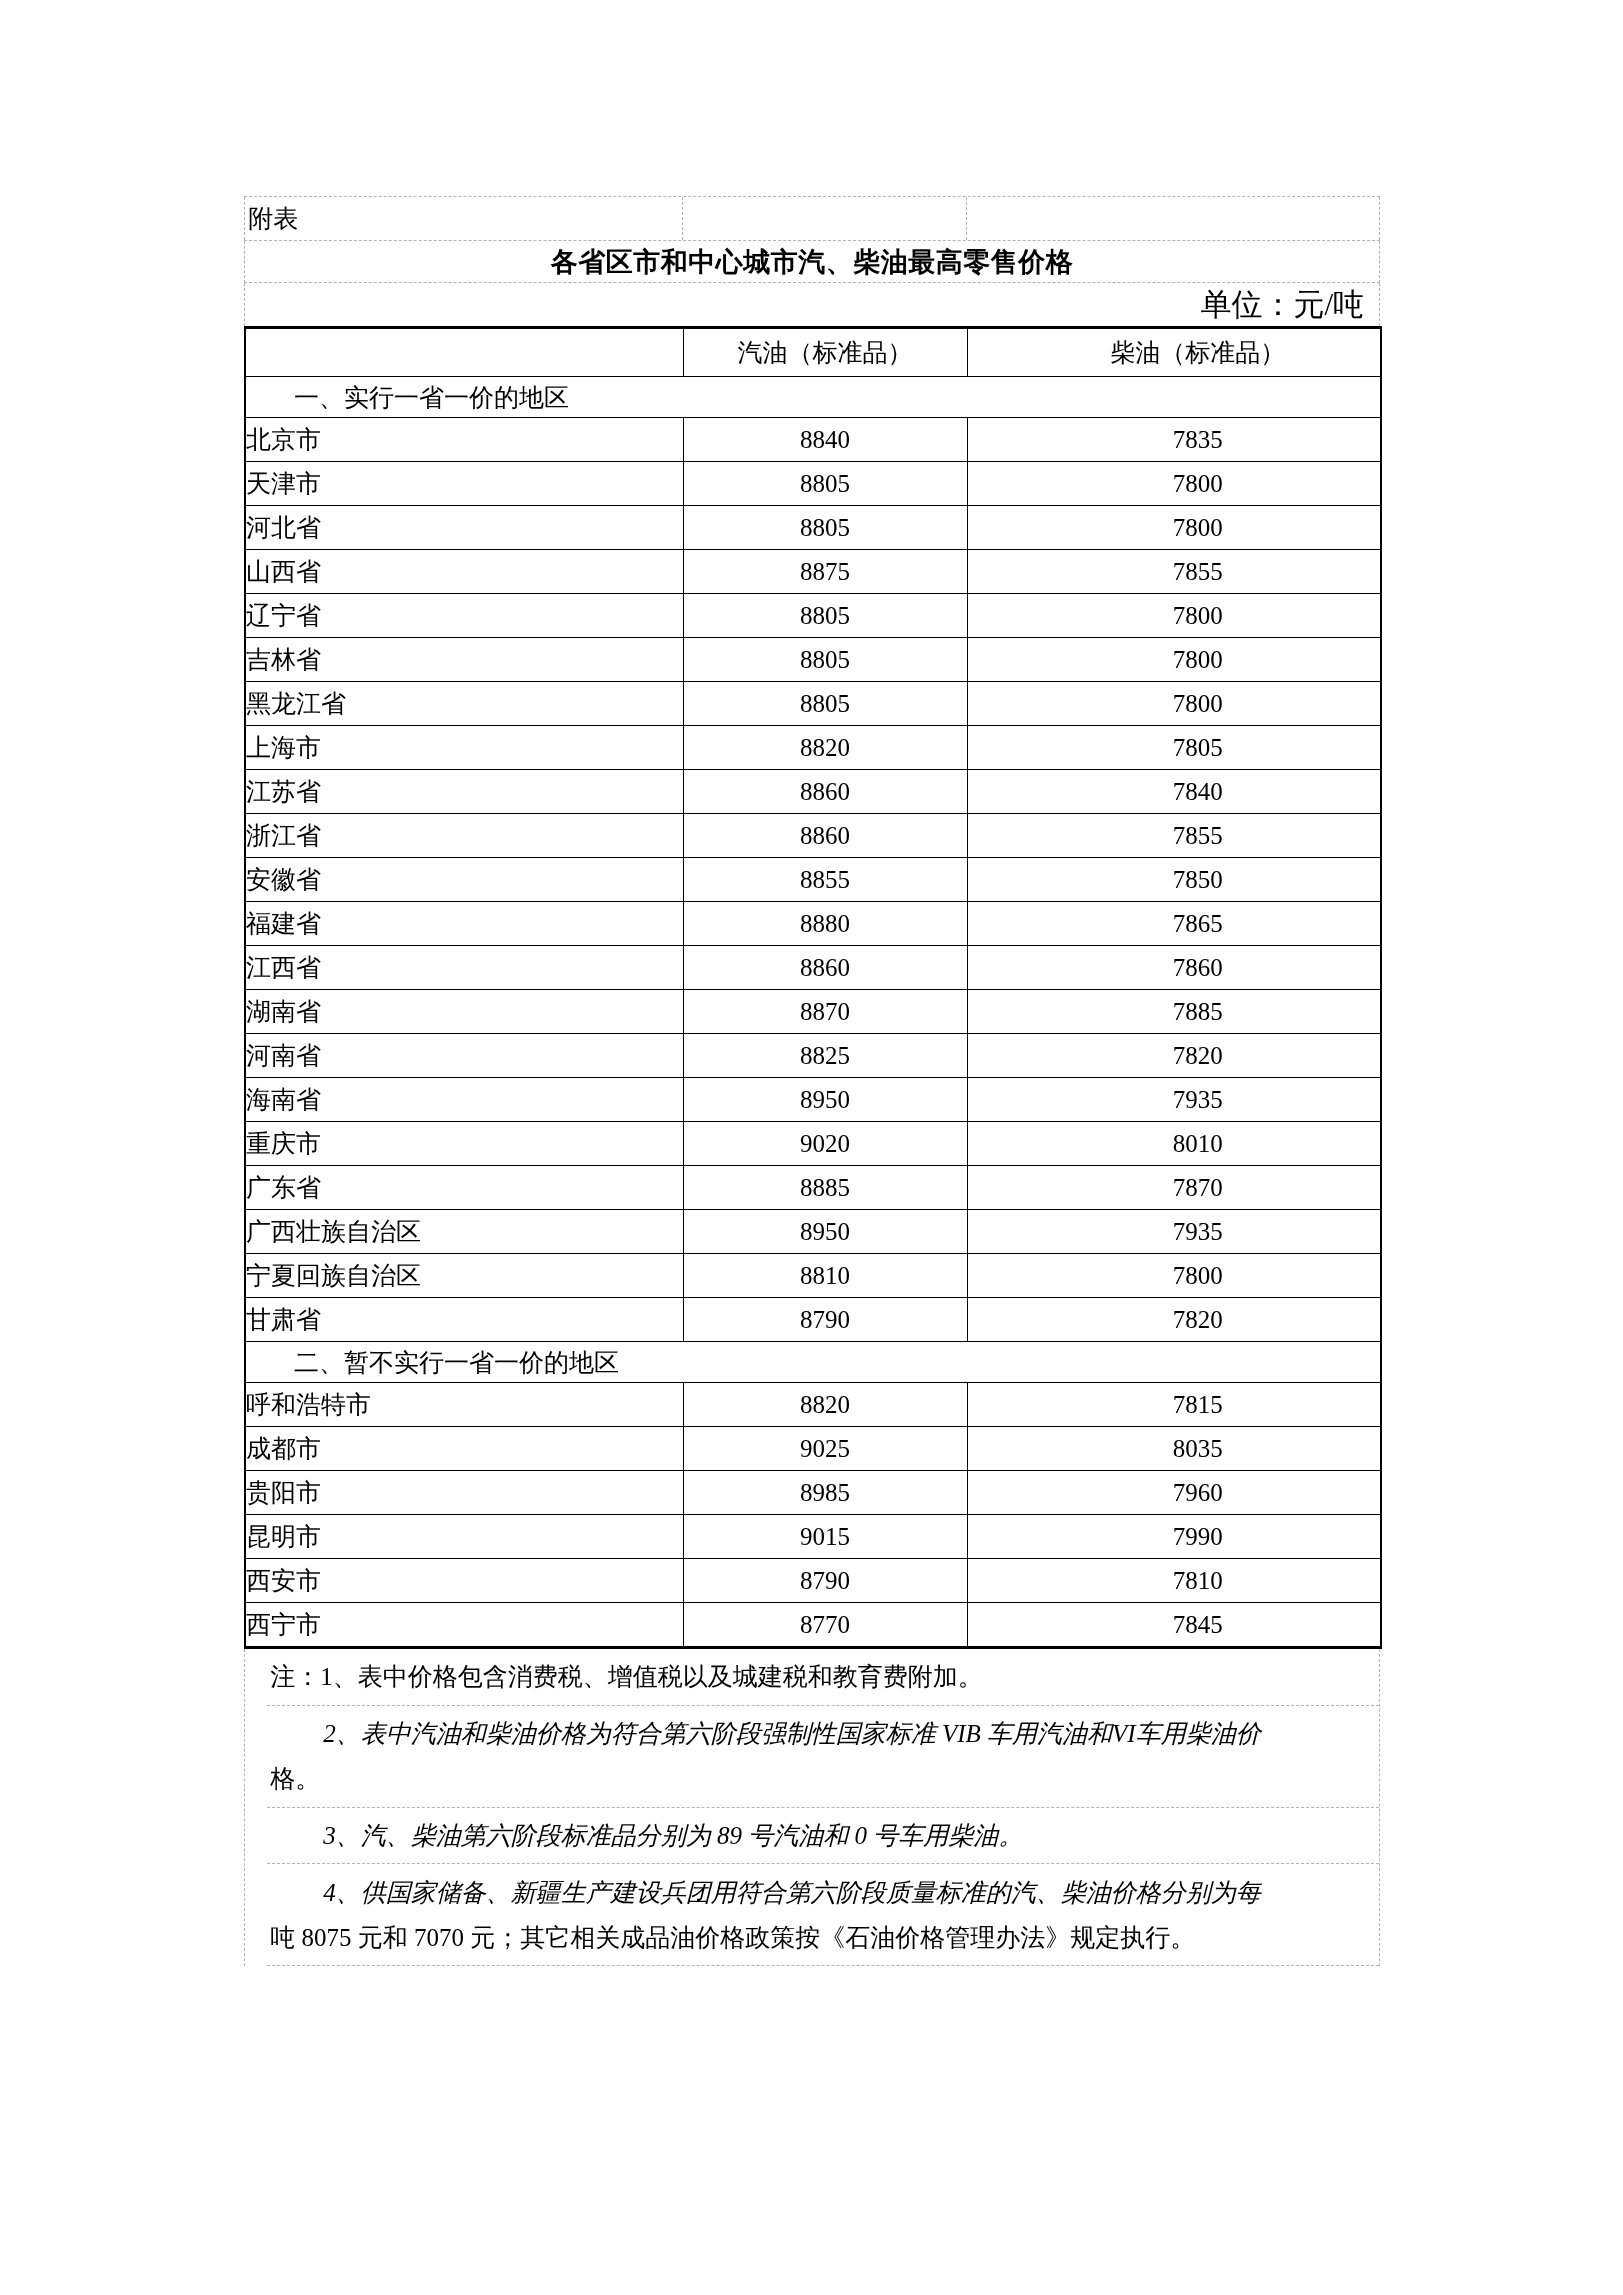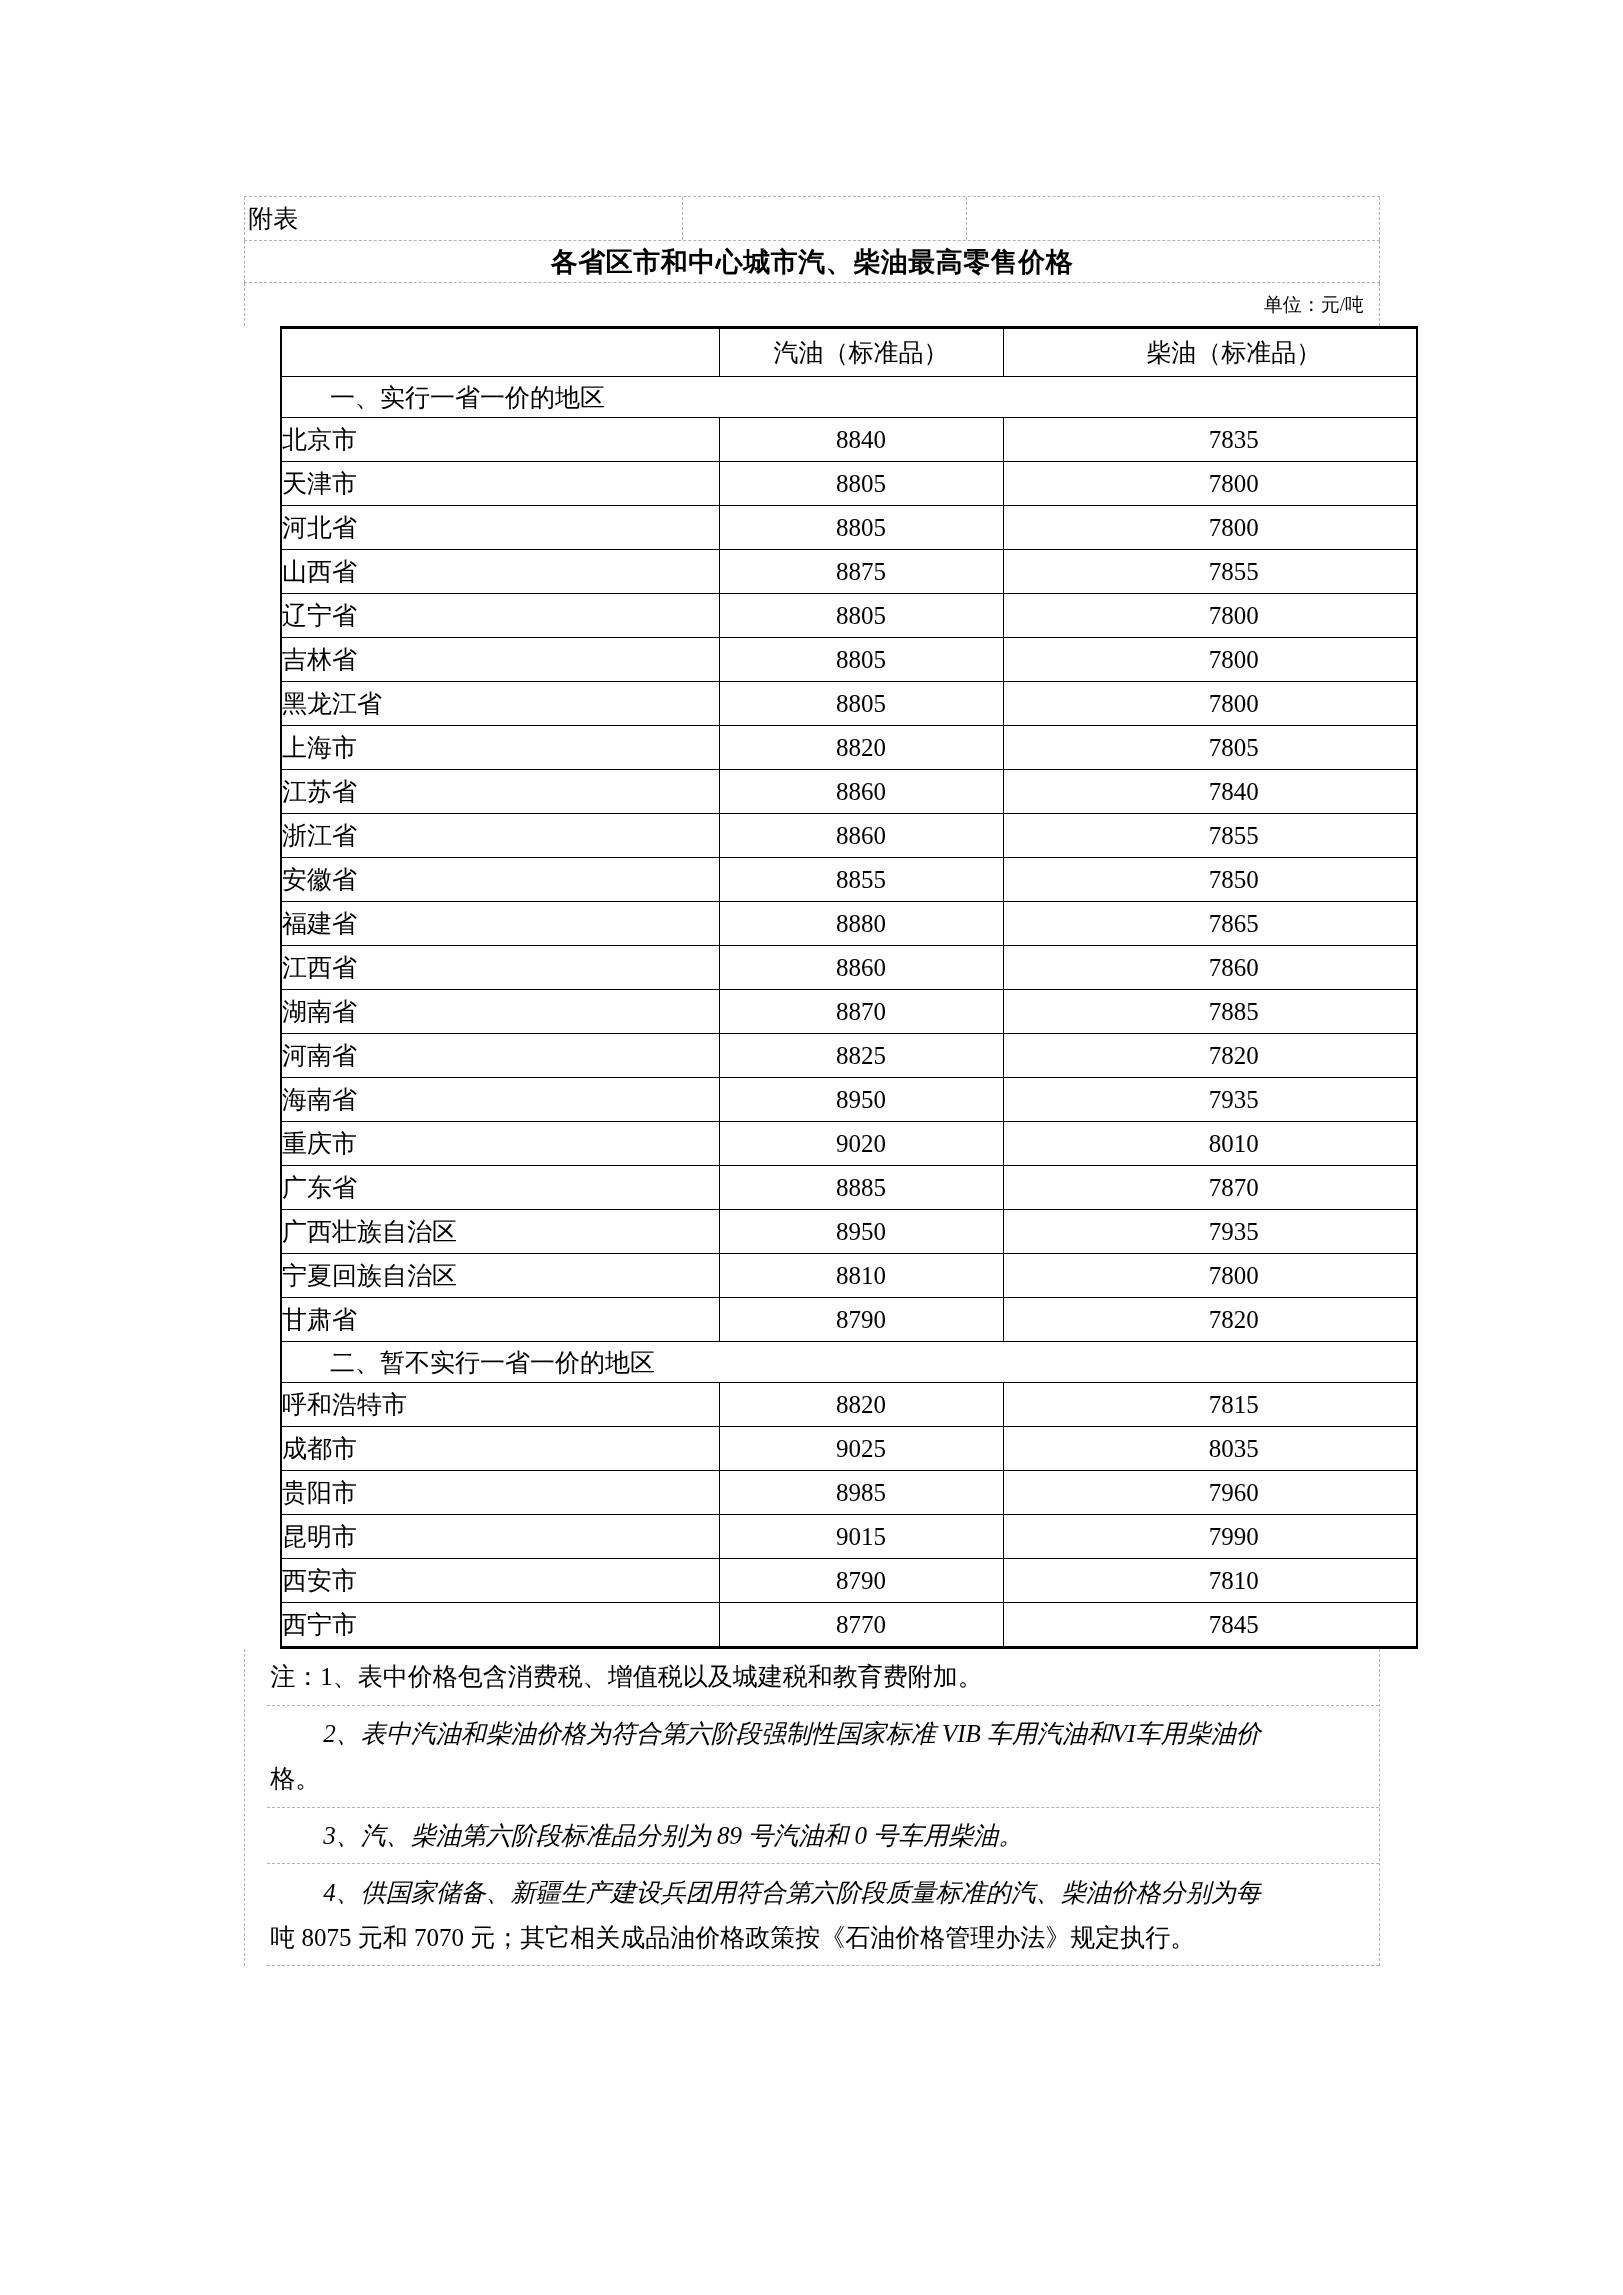--- a/index.html
+++ b/index.html
@@ -38,30 +38,30 @@
     font-family:"Liberation Sans","DejaVu Sans",sans-serif;
     font-weight:bold;
     font-size:27px;
     letter-spacing:0.5px;
   }
   .t-unit {
     height:43px;
     border-left:1.1px dashed #b3b3b3;
     border-right:1.1px dashed #b3b3b3;
     display:flex; align-items:center; justify-content:flex-end;
-    font-size:19px;
+    font-size:31px;
     padding-right:15px;
   }
   
   table.price {
     width:1136px;
     border-collapse:collapse;
     table-layout:fixed;
   }
-  table.price { border-top:3.8px solid #000; border-bottom:3.8px solid #000;margin-left:36px; }
+  table.price { border-top:3.8px solid #000; border-bottom:3.8px solid #000; }
   table.price td, table.price th {
     border:1.6px solid #000;
     font-weight:normal;
     font-size:25px;
     padding:0;
     vertical-align:middle;
   }
   table.price td:first-child, table.price th:first-child { border-left:2.2px solid #000; }
   table.price td:last-child, table.price th:last-child { border-right:2.2px solid #000;padding-left:48px; }
   tr.head th { height:47px; text-align:center; }

